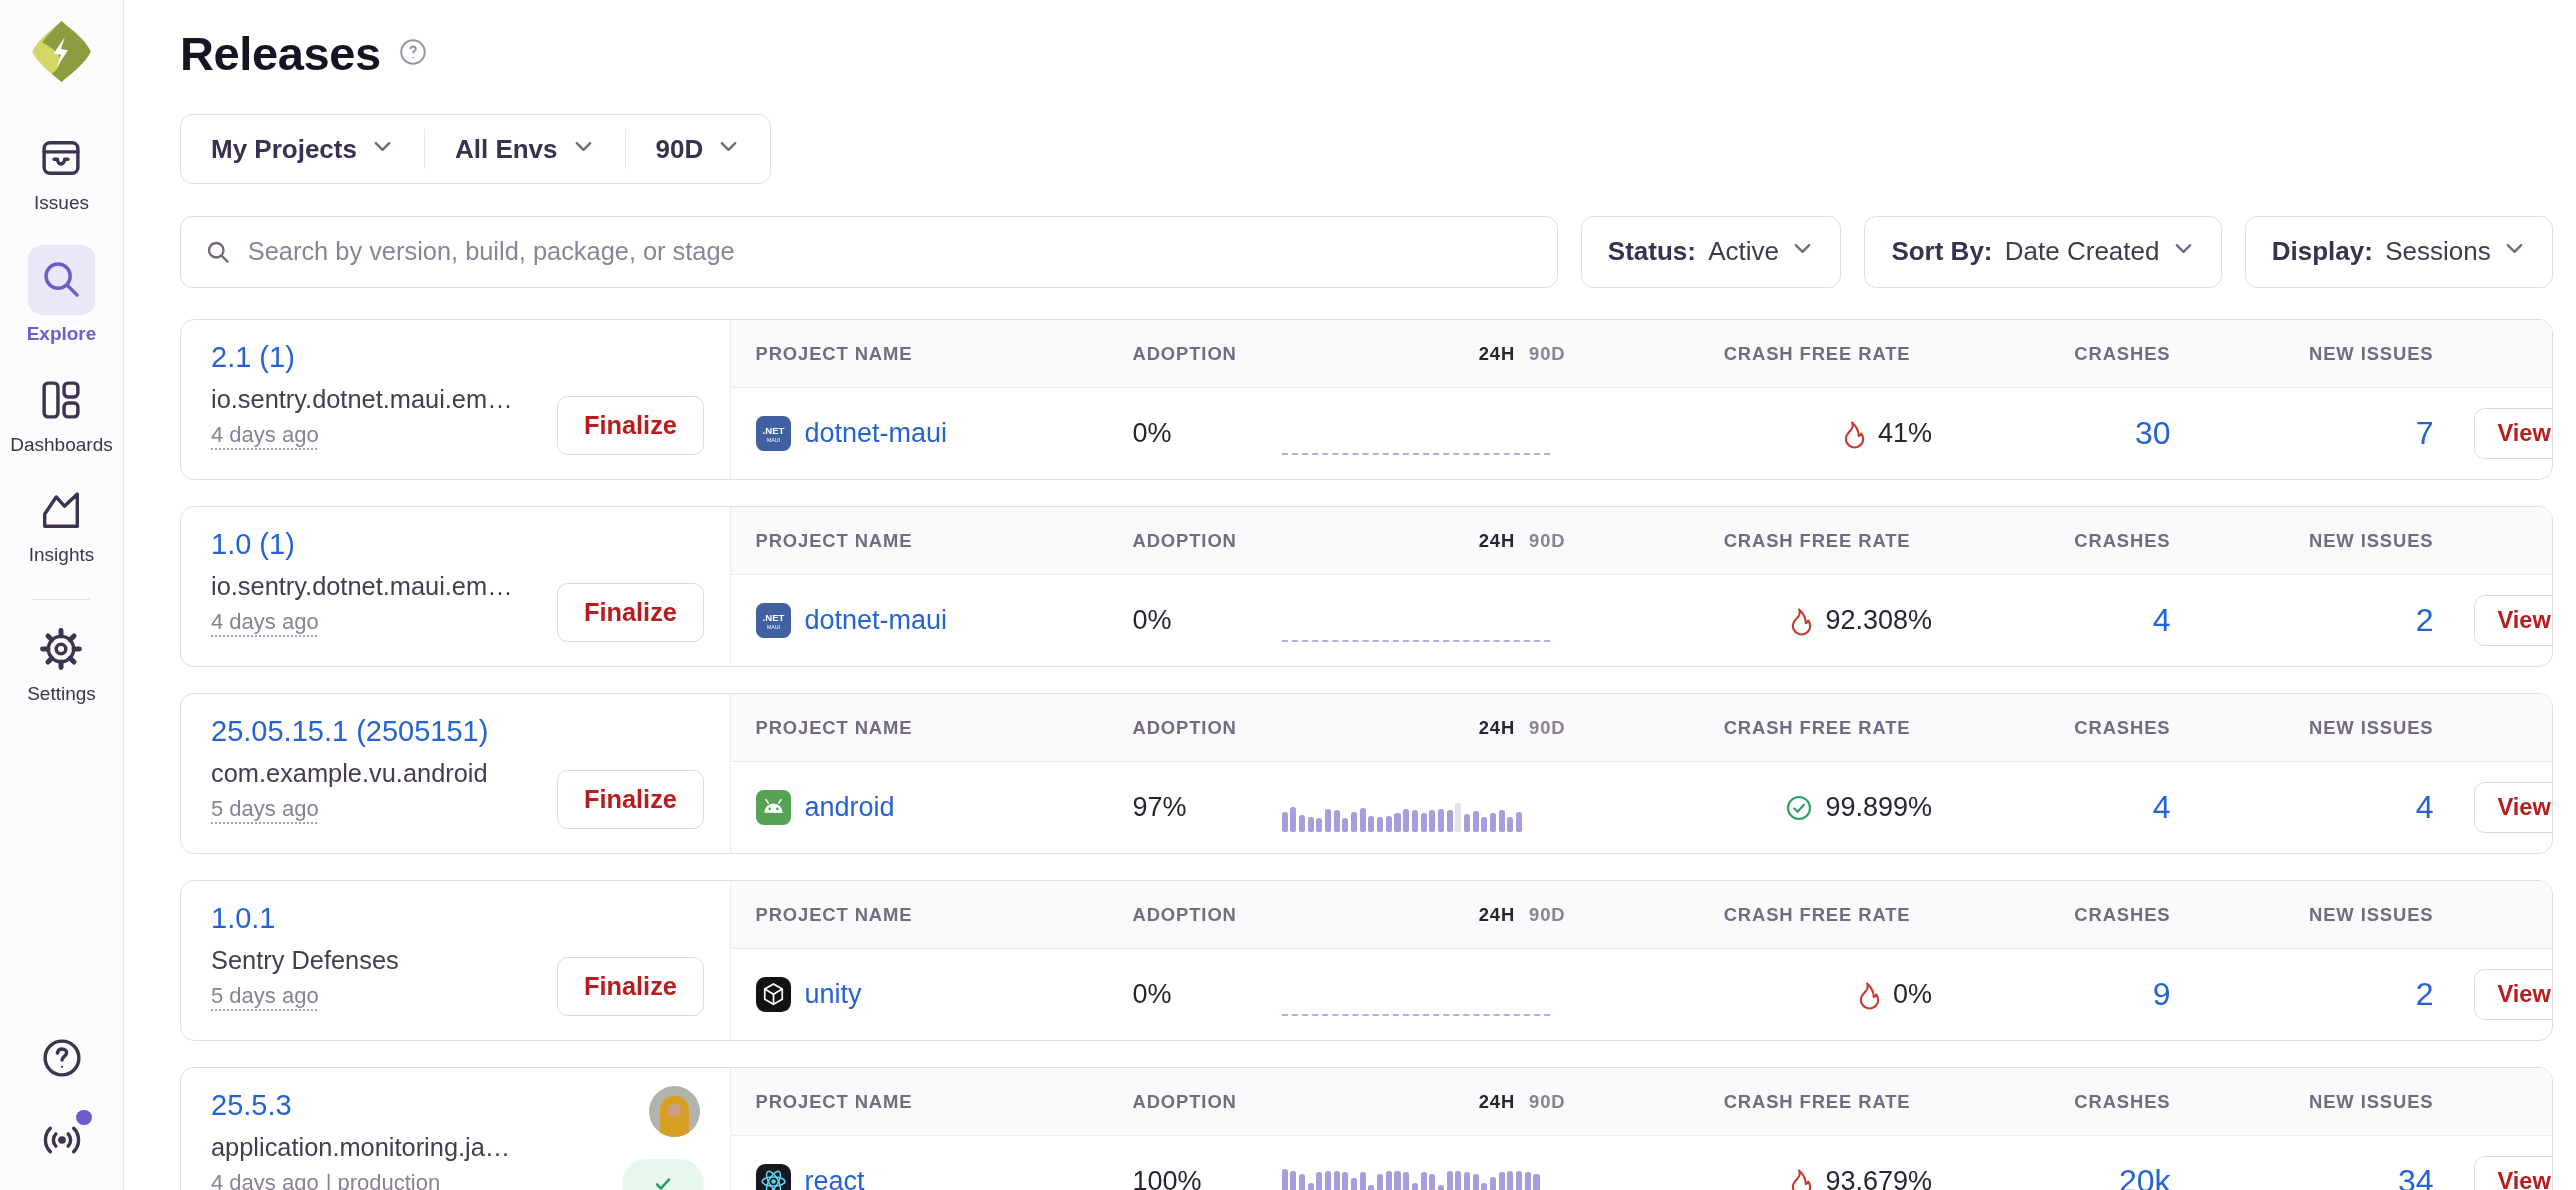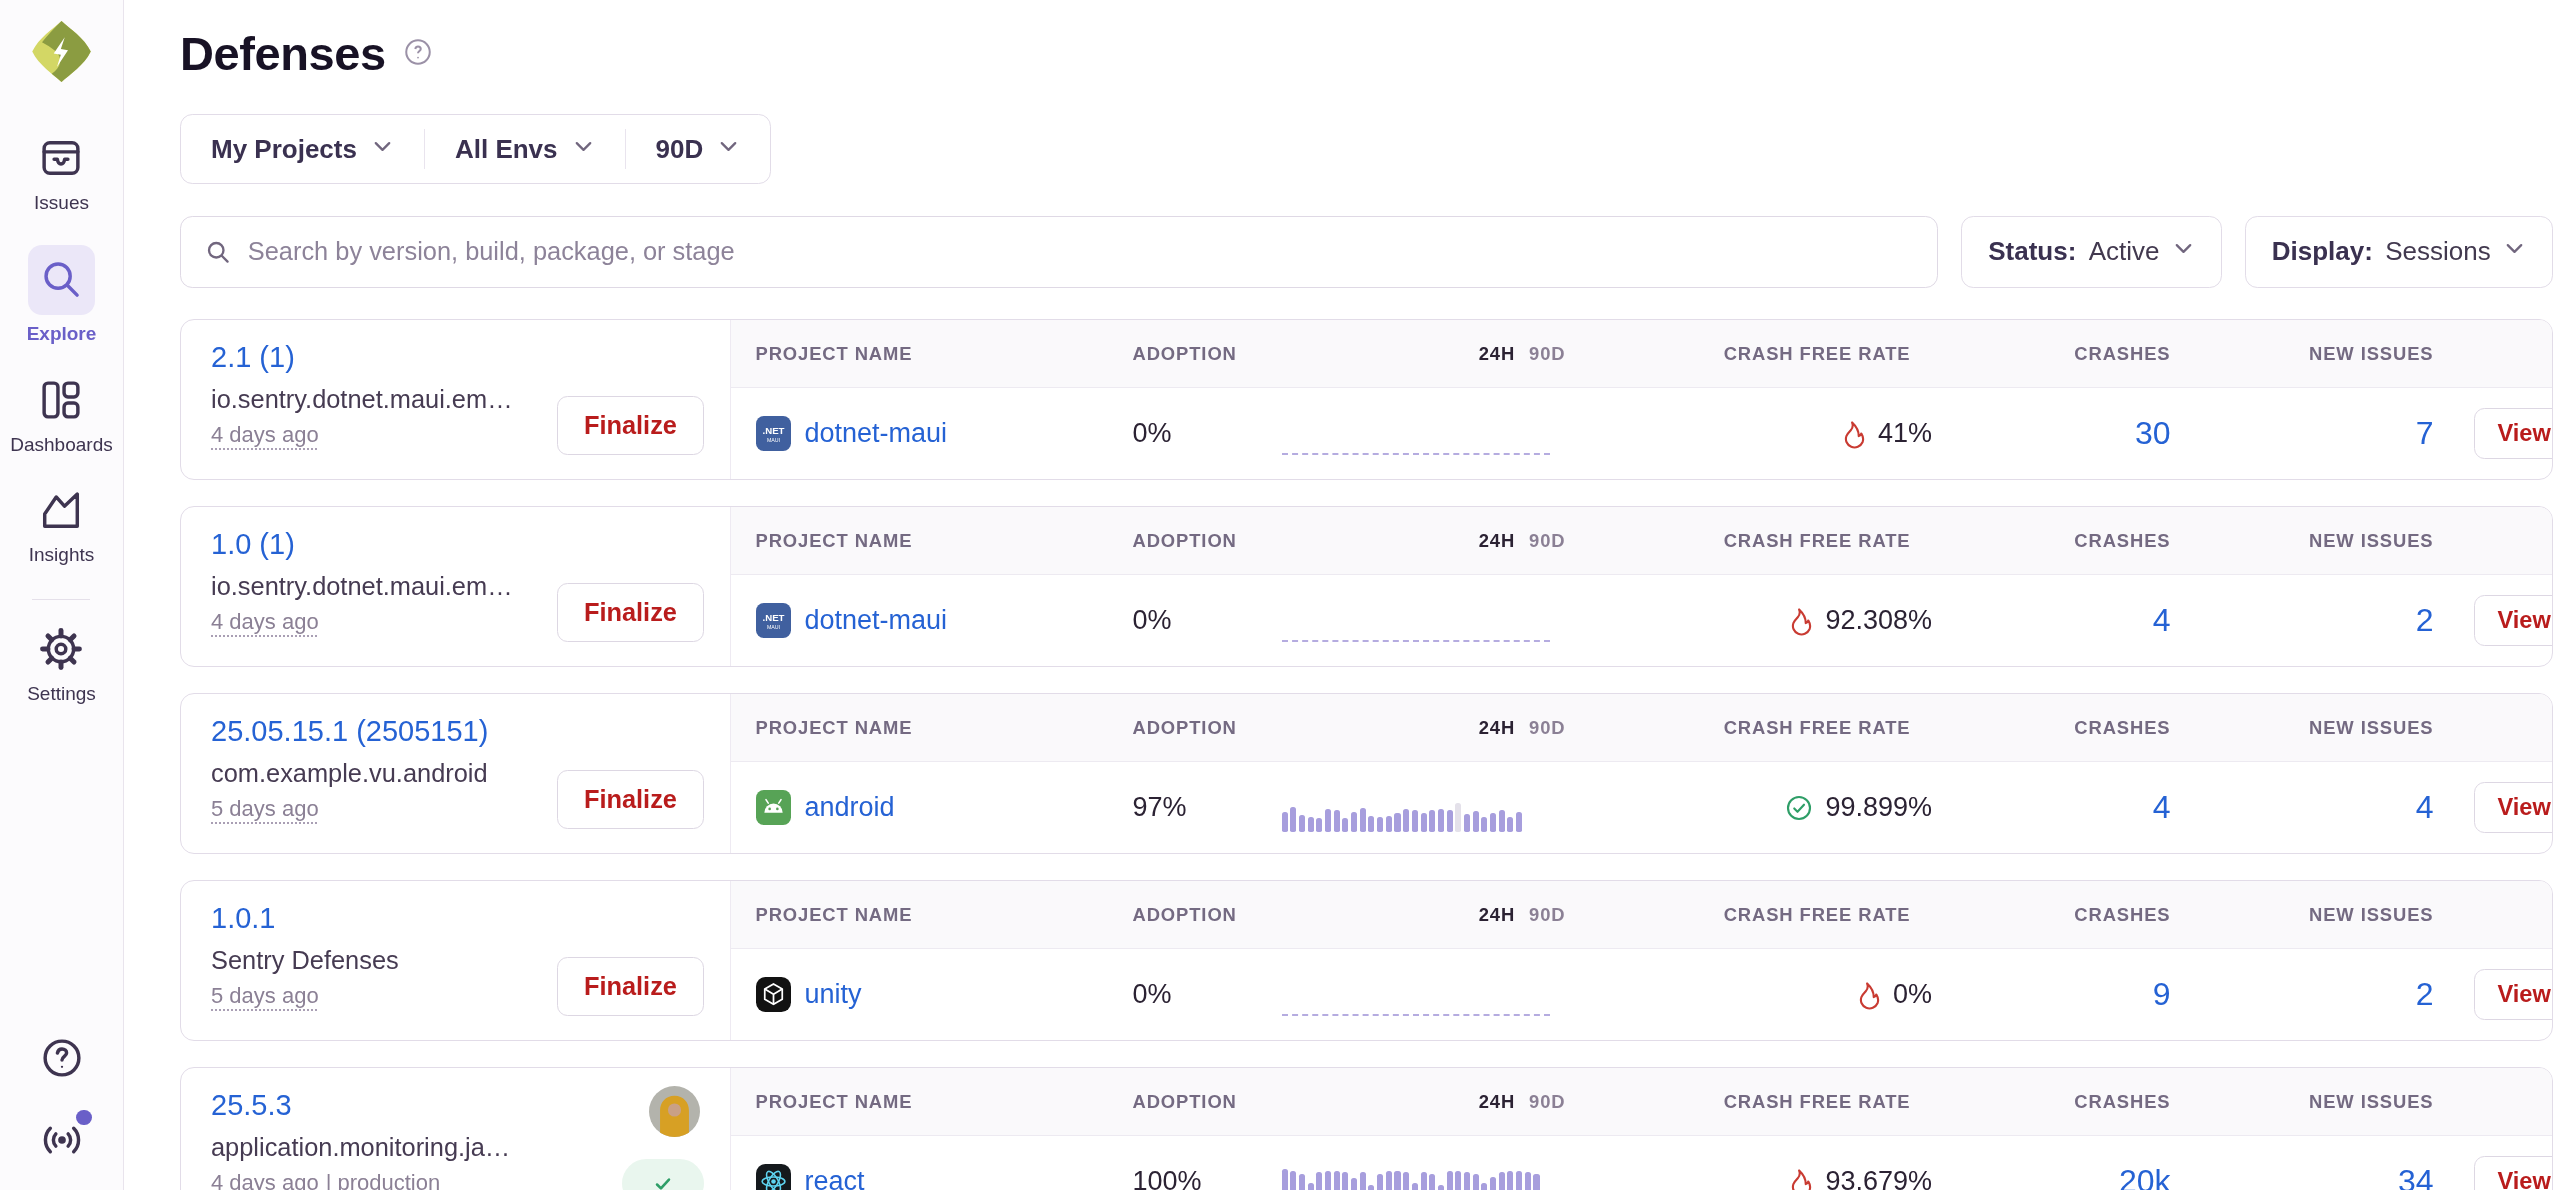--- a/index.html
+++ b/index.html
@@ -195,21 +195,21 @@
           <circle cx="12" cy="12" r="2" fill="#3e3450" stroke="none"></circle>
       <path d="M8.8 8.8a4.6 4.6 0 0 0 0 6.4M5.9 5.9a8.6 8.6 0 0 0 0 12.2M15.2 8.8a4.6 4.6 0 0 1 0 6.4M18.1 5.9a8.6 8.6 0 0 1 0 12.2"></path>
         </svg>
     </span>
   </div>
 </aside>
 
 <main class="main">
 
   <div class="title-row">
-    <h1 class="page-title">Defenses</h1>
+    <h1 class="page-title">Releases</h1>
     <span class="help-badge">
       <svg viewBox="0 0 24 24">
           <circle cx="12" cy="12" r="9.4"></circle>
       <path d="M9.8 9.6c.3-1.3 1.1-2 2.2-2 1.3 0 2.2.8 2.2 2 0 1.5-2.2 1.7-2.2 3.3"></path>
       <circle cx="12" cy="16.4" r="0.7" fill="#9b91a7" stroke="none"></circle>
         </svg>
     </span>
   </div>
 
   <div class="filterbar">
@@ -237,20 +237,27 @@
     <div class="searchbox">
       <svg viewBox="0 0 24 24">
           <circle cx="10.5" cy="10.5" r="6.2"></circle>
           <line x1="15.2" y1="15.2" x2="20.2" y2="20.2"></line>
         </svg>
       <input value="" placeholder="Search by version, build, package, or stage" style="">
     </div>
     <div class="ctrl">
       <b>Status:</b>
       <span class="val">Active</span>
+      <span class="chev"><svg viewBox="0 0 24 24">
+            <path d="M5 8.5l7 7 7-7"></path>
+          </svg></span>
+    </div>
+    <div class="ctrl">
+      <b>Sort By:</b>
+      <span class="val">Date Created</span>
       <span class="chev"><svg viewBox="0 0 24 24">
             <path d="M5 8.5l7 7 7-7"></path>
           </svg></span>
     </div>
     <div class="ctrl">
       <b>Display:</b>
       <span class="val">Sessions</span>
       <span class="chev"><svg viewBox="0 0 24 24">
             <path d="M5 8.5l7 7 7-7"></path>
           </svg></span>

